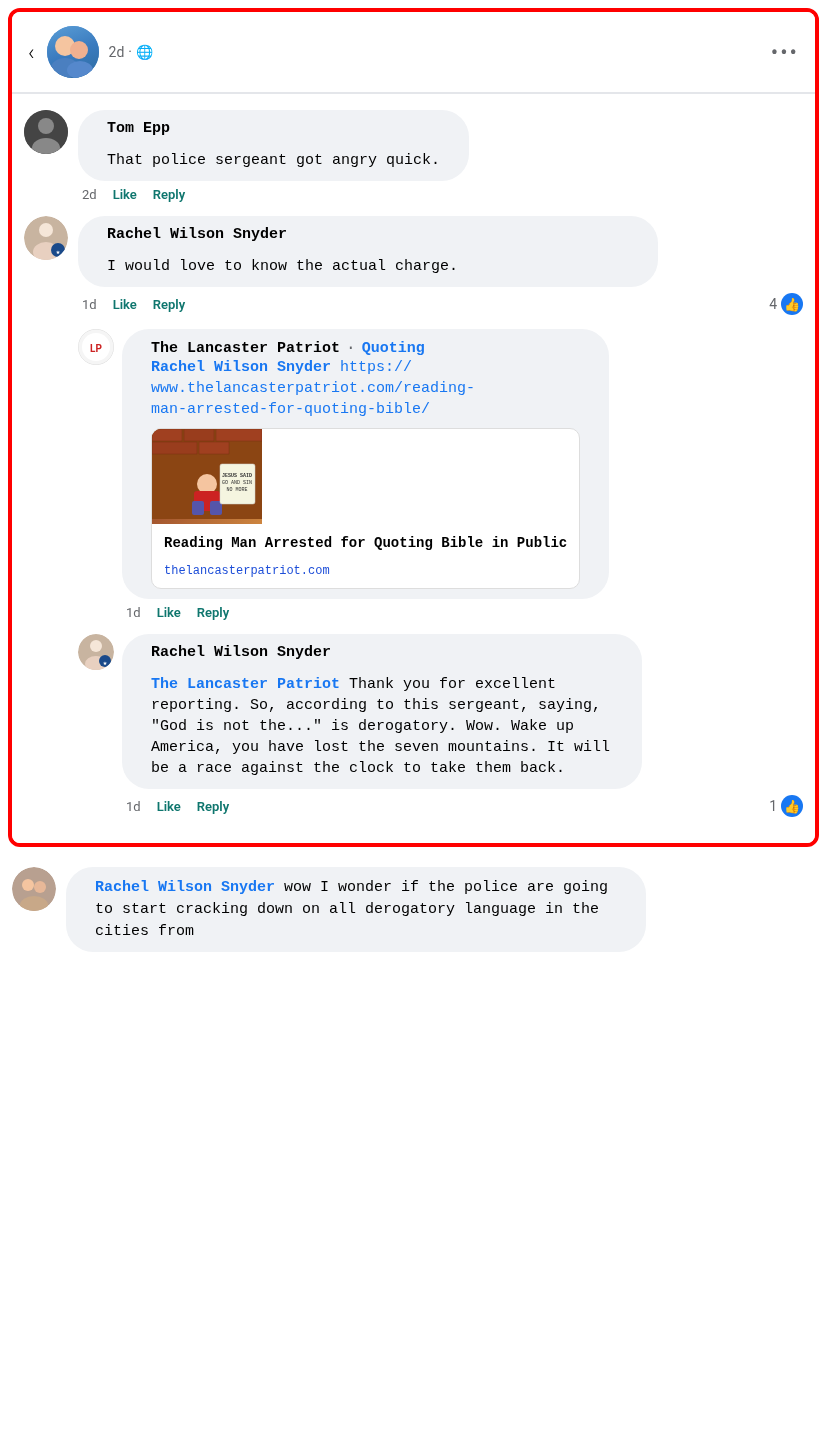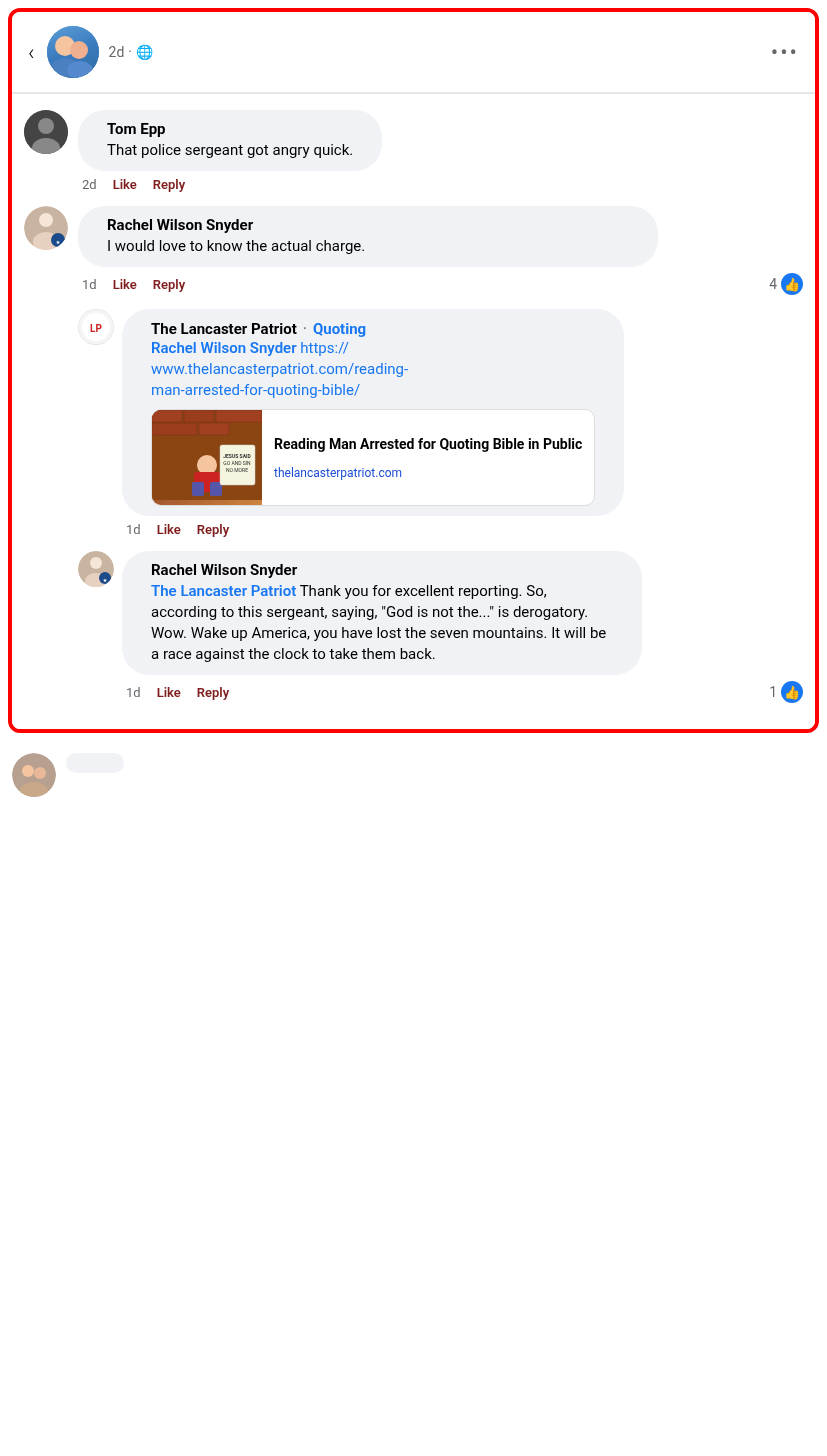--- a/index.html
+++ b/index.html
@@ -105,47 +105,48 @@
       overflow: hidden;
       display: flex;
       align-items: center;
       justify-content: center;
     }
     .comment-bubble {
       background: #f0f2f5;
       border-radius: 27px;
       padding: 10px 29px;
       max-width: 580px;
+      font-family: Liberation Mono, monospace;
     }
     .comment-author {
       font-size: 15px;
       font-weight: 700;
       color: #000;
     }
     .comment-text {
       font-size: 15px;
       color: #000;
       line-height: 1.4;
-      margin-top: 2px;
+      margin-top: 13px;
     }
     .comment-actions {
       display: flex;
       align-items: center;
       margin-top: 6px;
       padding-left: 4px;
       gap: 16px;
     }
     .action-time {
       font-size: 13px;
       color: #65676b;
     }
     .action-btn {
       font-size: 13px;
       font-weight: 600;
-      color: #7f1d1d;
+      color: #0f766e;
       cursor: pointer;
     }
     .reaction-count {
       font-size: 14px;
       color: #65676b;
       display: flex;
       align-items: center;
       gap: 4px;
       margin-left: auto;
     }
@@ -186,20 +187,21 @@
     }
     .article-preview {
       background: #fff;
       border: 1px solid #ddd;
       border-radius: 10px;
       overflow: hidden;
       margin-top: 8px;
       display: flex;
       align-items: stretch;
       max-width: 480px;
+      flex-direction: column;
     }
     .article-img {
       width: 110px;
       min-height: 80px;
       background: #8b4513;
       flex-shrink: 0;
       position: relative;
       overflow: hidden;
     }
     .article-img-inner {
@@ -439,18 +441,22 @@
         <svg viewBox="0 0 44 44" width="44" height="44">
           <circle cx="22" cy="22" r="22" fill="#b8a090"></circle>
 
           <circle cx="16" cy="18" r="6" fill="#f5c5a0"></circle>
           <circle cx="28" cy="20" r="6" fill="#e8b898"></circle>
           <ellipse cx="22" cy="38" rx="14" ry="9" fill="#c8a888"></ellipse>
         </svg>
       </div>
       <div>
         <div class="comment-bubble">
+          <div class="comment-text-long">
+            <span class="comment-mention">Rachel Wilson Snyder</span>
+            <span> wow I wonder if the police are going to start cracking down on all derogatory language in the cities from</span>
+          </div>
         </div>
       </div>
     </div>
   </div>
 
 </div>
 
 </body></html>

